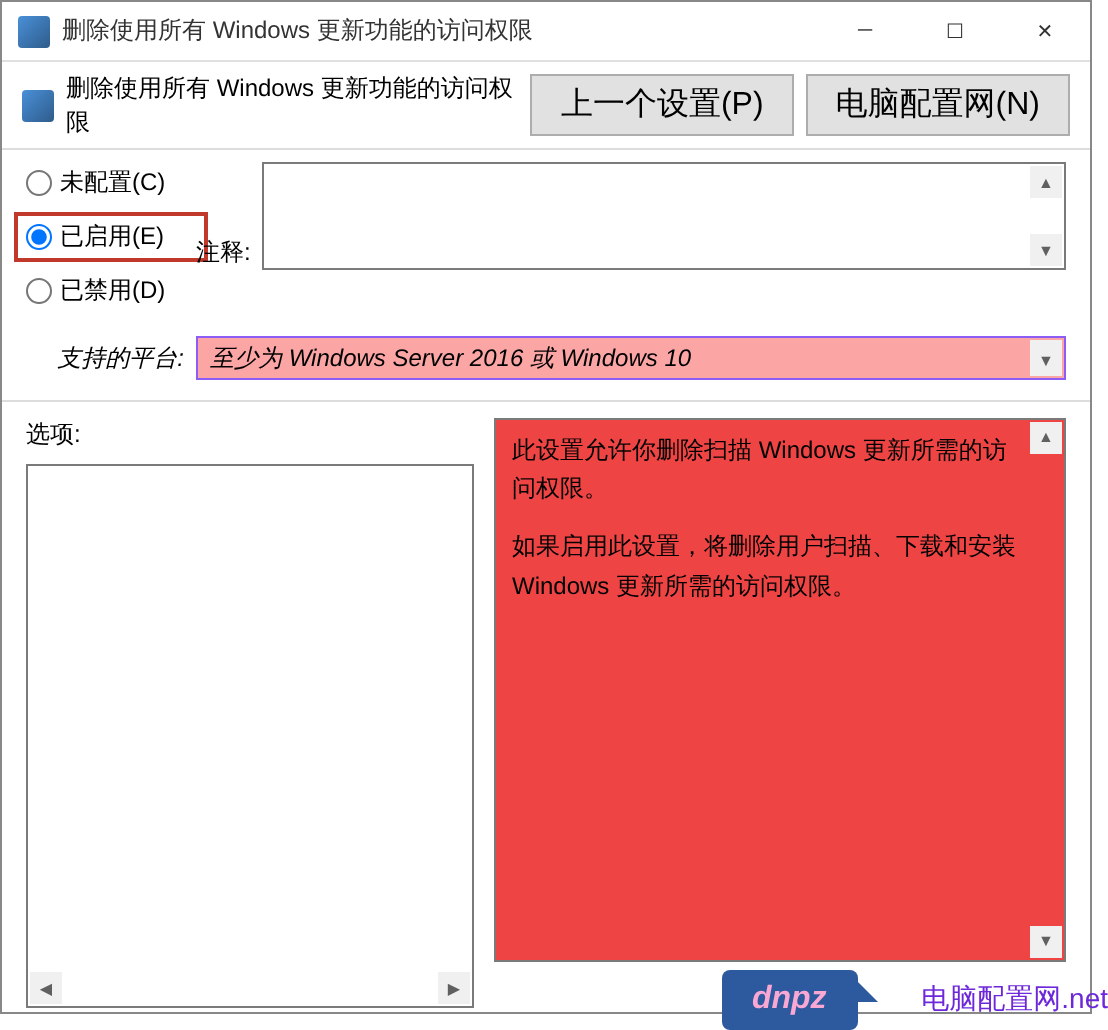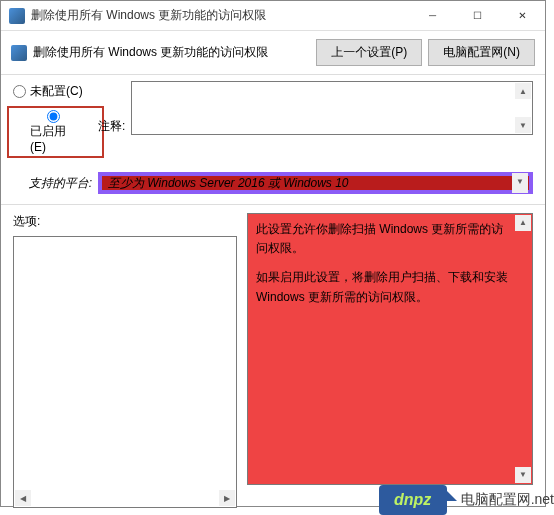--- a/index.html
+++ b/index.html
@@ -74,21 +74,21 @@
       font-size: 12px;
     }
     .nav-buttons {
       display: flex;
       gap: 6px;
     }
     .nav-btn {
       background: #e1e1e1;
       border: 1px solid #adadad;
       padding: 4px 14px;
-      font-size: 12px;
+      font-size: 16px;
       cursor: pointer;
       font-family: inherit;
     }
     .config-row {
       display: flex;
       padding: 6px 12px;
       align-items: flex-start;
     }
     .radio-group {
       width: 85px;
@@ -97,24 +97,23 @@
     .radio-item {
       display: flex;
       margin-bottom: 6px;
       cursor: pointer;
     }
     .radio-item input {
       margin-right: 4px;
     }
     .radio-item.highlighted {
       border: 2px solid #c0392b;
-      padding: 2px 21px;
+      padding: 2px 4px;
       margin-left: -6px;
       margin-right: -6px;
-      flex-direction: column;
     }
     .comment-section {
       flex: 1;
       display: flex;
       align-items: flex-end;
       gap: 6px;
     }
     .comment-label {
       padding-top: 2px;
     }
@@ -155,22 +154,22 @@
       padding-bottom: 10px;
       font-style: italic;
     }
     .platform-label {
       width: 79px;
       text-align: right;
     }
     .platform-box {
       flex: 1;
       height: 22px;
-      border: 4px solid #8b5cf6;
-      background: #b91c1c;
+      border: 1px solid #8b5cf6;
+      background: #fca5a5;
       padding: 2px 6px;
       position: relative;
       display: flex;
       align-items: center;
     }
     .lower-section {
       display: flex;
       padding: 8px 12px 12px 12px;
       gap: 10px;
     }
@@ -227,39 +226,39 @@
       z-index: 100;
     }
     .wm-logo {
       width: 68px;
       height: 30px;
       background: #2d5a9e;
       border-radius: 4px;
       display: flex;
       align-items: center;
       justify-content: center;
-      color: #bef264;
+      color: #f9a8d4;
       font-weight: bold;
       font-size: 16px;
       font-style: italic;
       position: relative;
     }
     .wm-logo::after {
       content: '';
       position: absolute;
       right: -10px;
       top: 4px;
       border: 6px solid transparent;
       border-left-color: #2d5a9e;
       border-bottom-color: #2d5a9e;
     }
     .wm-text {
-      margin-left: 14px;
+      margin-left: 32px;
       font-size: 14px;
-      color: #404040;
+      color: #6d28d9;
       font-weight: 500;
     }
   </style>
 </head>
 <body>
 
 <div class="window">
 
   <div class="titlebar">
     <div class="titlebar-icon"></div>
@@ -283,20 +282,24 @@
   <div class="config-row">
     <div class="radio-group">
       <label class="radio-item">
         <input type="radio" name="cfg" style="">
         <span>未配置(C)</span>
       </label>
       <label class="radio-item highlighted">
         <input type="radio" name="cfg" checked="" style="">
         <span>已启用(E)</span>
       </label>
+      <label class="radio-item">
+        <input type="radio" name="cfg" style="">
+        <span>已禁用(D)</span>
+      </label>
     </div>
     <div class="comment-section">
       <span class="comment-label">注释:</span>
       <div class="comment-box scrolled-box">
         <div class="scroll-arrow-up">▲</div>
         <div class="scroll-arrow-down">▼</div>
       </div>
     </div>
   </div>
 

